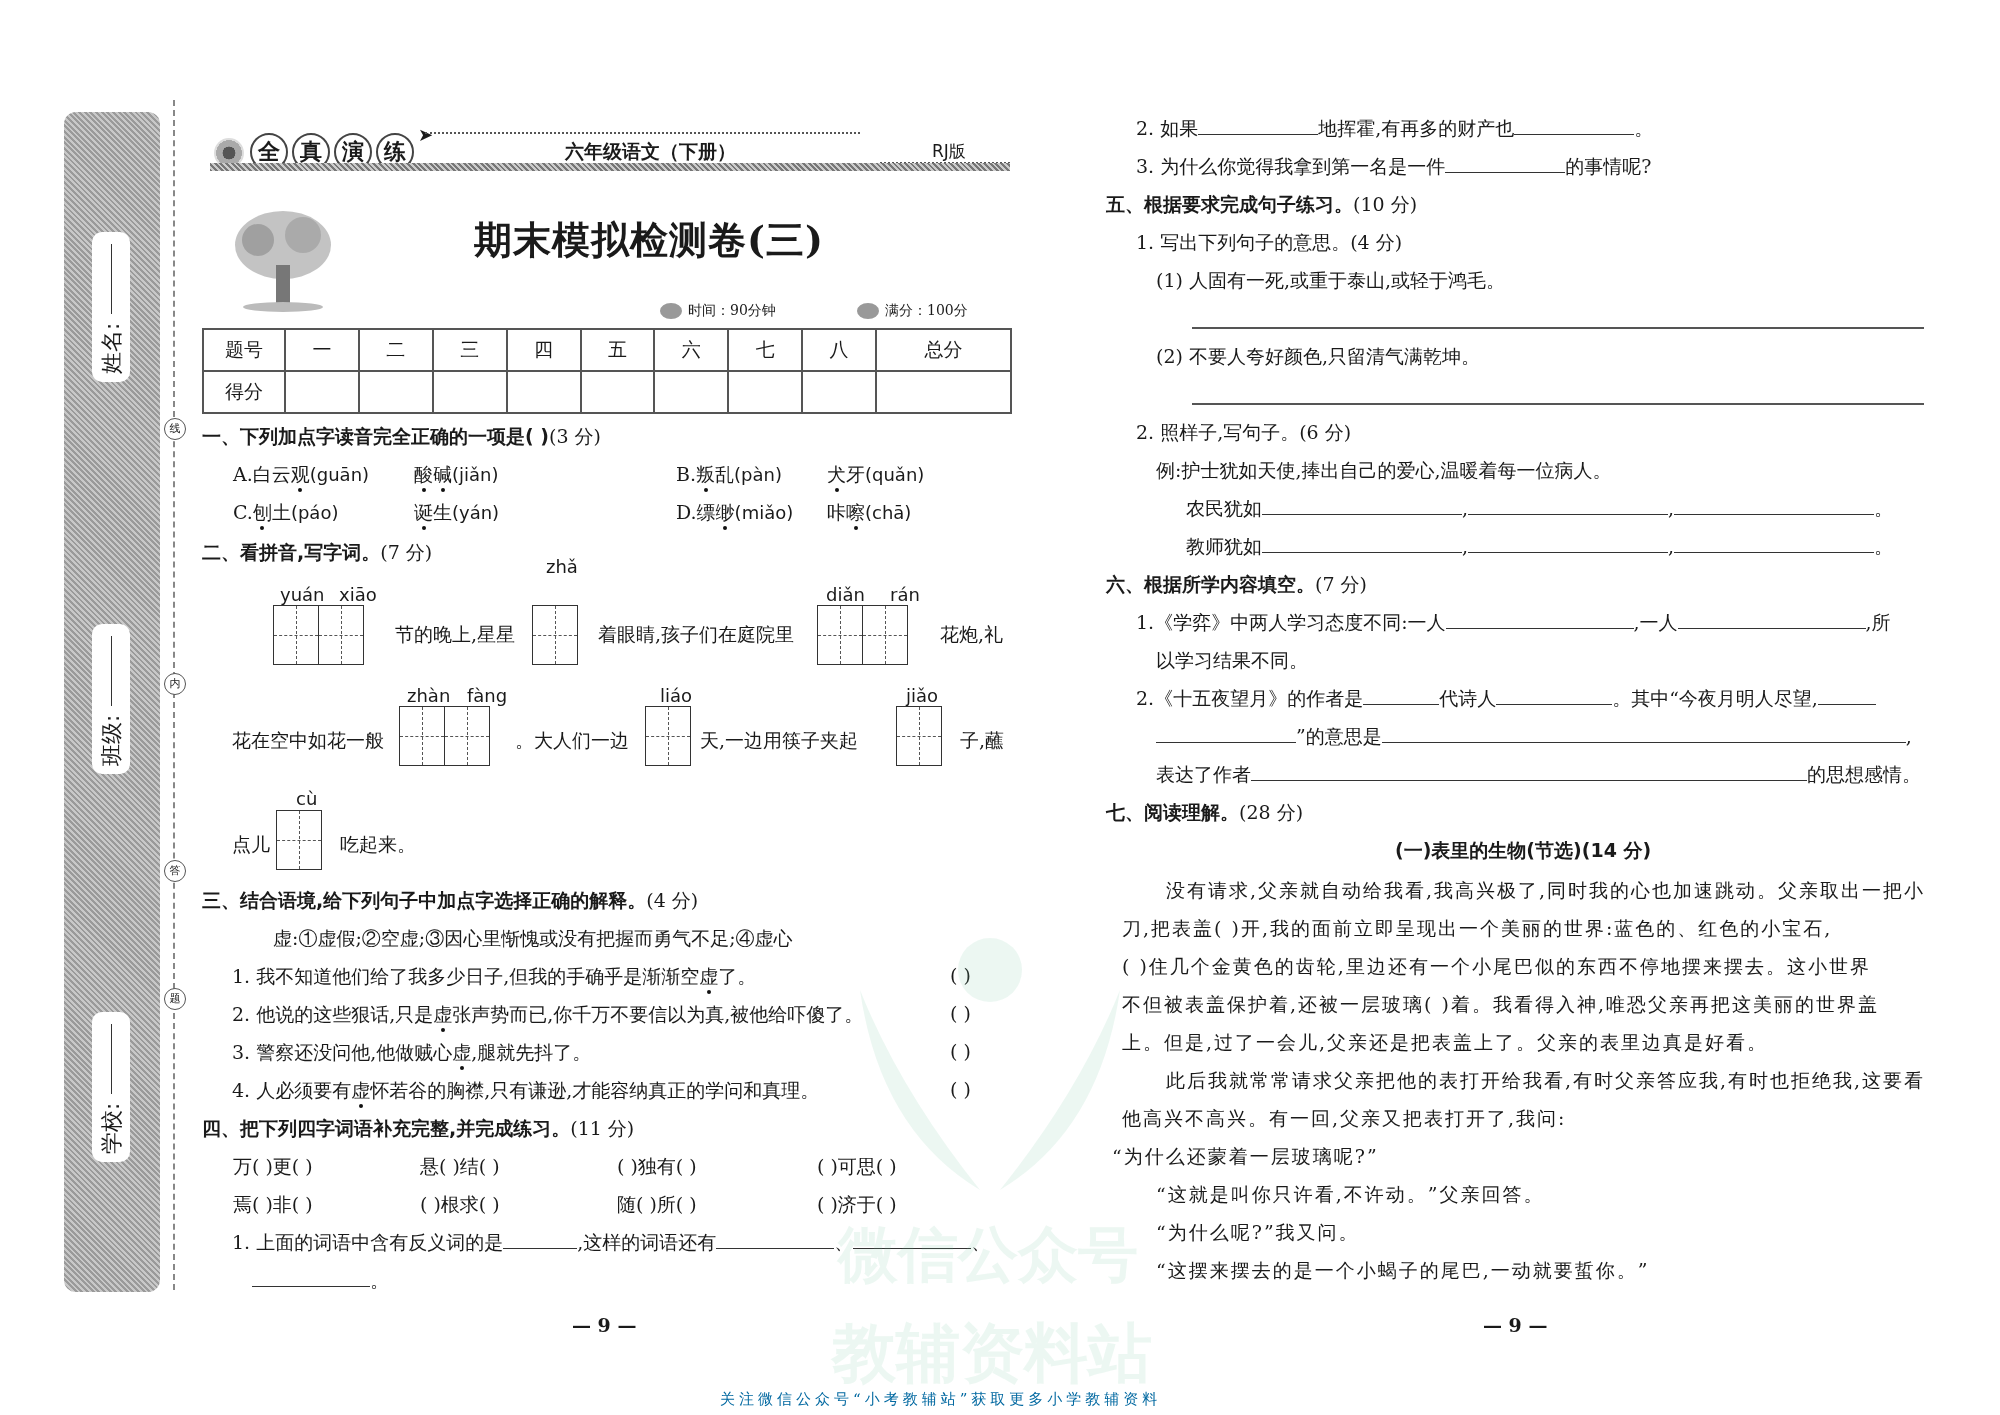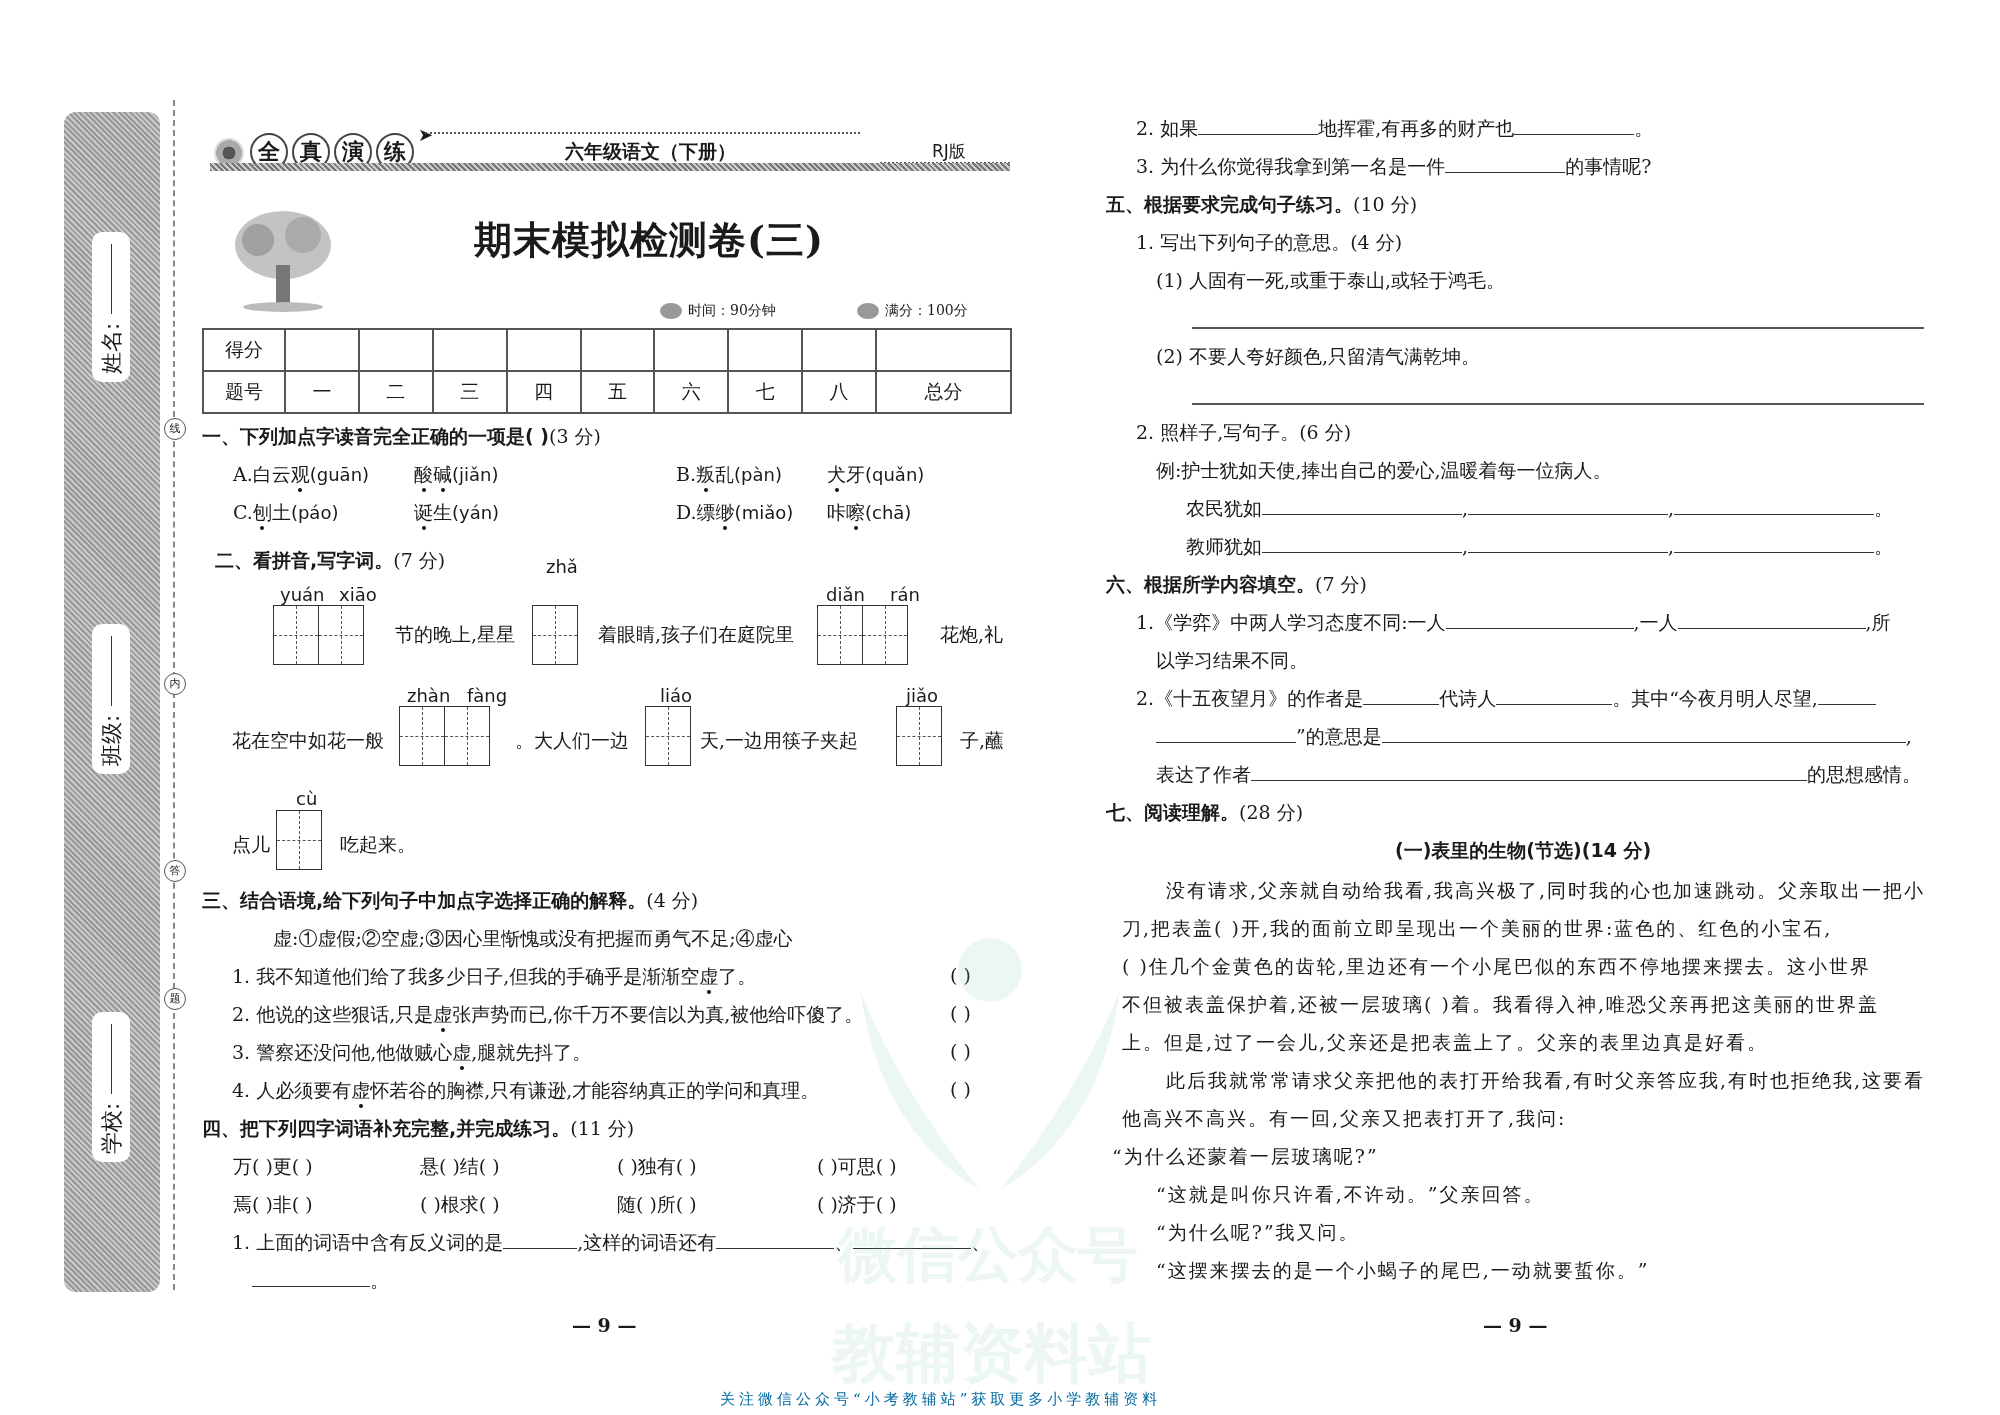--- a/index.html
+++ b/index.html
@@ -113,43 +113,43 @@
   <ellipse cx="55" cy="102" rx="40" ry="5" fill="#bbb"></ellipse>
 </svg>
 
 <div class="abs title">期末模拟检测卷(三)</div>
 <div class="abs meta" style="left:660px;"><span class="meta-icon"></span><span>时间：90分钟</span></div>
 <div class="abs meta" style="left:857px;"><span class="meta-icon"></span><span>满分：100分</span></div>
 
 <table class="score">
   <tbody>
       <tr>
-    <td class="hd">得分</td>
-    <td></td>
-        <td></td>
-    <td></td>
-        <td></td>
-    <td></td>
-        <td></td>
-    <td></td>
-        <td></td>
-    <td></td>
-  </tr>
-  <tr>
     <td class="hd">题号</td>
     <td>一</td>
     <td>二</td>
     <td>三</td>
     <td>四</td>
     <td>五</td>
     <td>六</td>
     <td>七</td>
     <td>八</td>
     <td>总分</td>
   </tr>
+  <tr>
+    <td class="hd">得分</td>
+    <td></td>
+        <td></td>
+    <td></td>
+        <td></td>
+    <td></td>
+        <td></td>
+    <td></td>
+        <td></td>
+    <td></td>
+  </tr>
 </tbody>
   </table>
 
 <div class="abs sec" style="left:202px;top:424px;"><span>一、下列加点字读音完全正确的一项是(      )</span><span class="pts">(3 分)</span></div>
 
 <div class="abs line" style="left:233px;top:462px;">
   <span>A.</span><span>白云</span><span class="dot">观</span><span class="py">(guān)</span>
 </div>
 <div class="abs line" style="left:414px;top:462px;">
   <span class="dot">酸</span><span class="dot">碱</span><span class="py">(jiǎn)</span>
@@ -166,21 +166,21 @@
 <div class="abs line" style="left:414px;top:500px;">
   <span class="dot">诞</span><span>生</span><span class="py">(yán)</span>
 </div>
 <div class="abs line" style="left:676px;top:500px;">
   <span>D.</span><span>缥</span><span class="dot">缈</span><span class="py">(miǎo)</span>
 </div>
 <div class="abs line" style="left:827px;top:500px;">
   <span>咔</span><span class="dot">嚓</span><span class="py">(chā)</span>
 </div>
 
-<div class="abs sec" style="left:215px;top:540px;margin-top:8px;"><span>二、看拼音,写字词。</span><span class="pts">(7 分)</span></div>
+<div class="abs sec" style="left:202px;top:540px;"><span>二、看拼音,写字词。</span><span class="pts">(7 分)</span></div>
 
 <div class="pinyin" style="left:280px;top:584px;">yuán</div>
 <div class="pinyin" style="left:339px;top:584px;">xiāo</div>
 <div class="grid" style="left:273px;top:605px;">
     <div class="cell"></div>
     <div class="cell"></div>
   </div>
 <div class="abs line" style="left:395px;top:622px;">节的晚上,星星</div>
 <div class="pinyin" style="left:546px;top:556px;">zhǎ</div>
 <div class="grid" style="left:532px;top:605px;">

